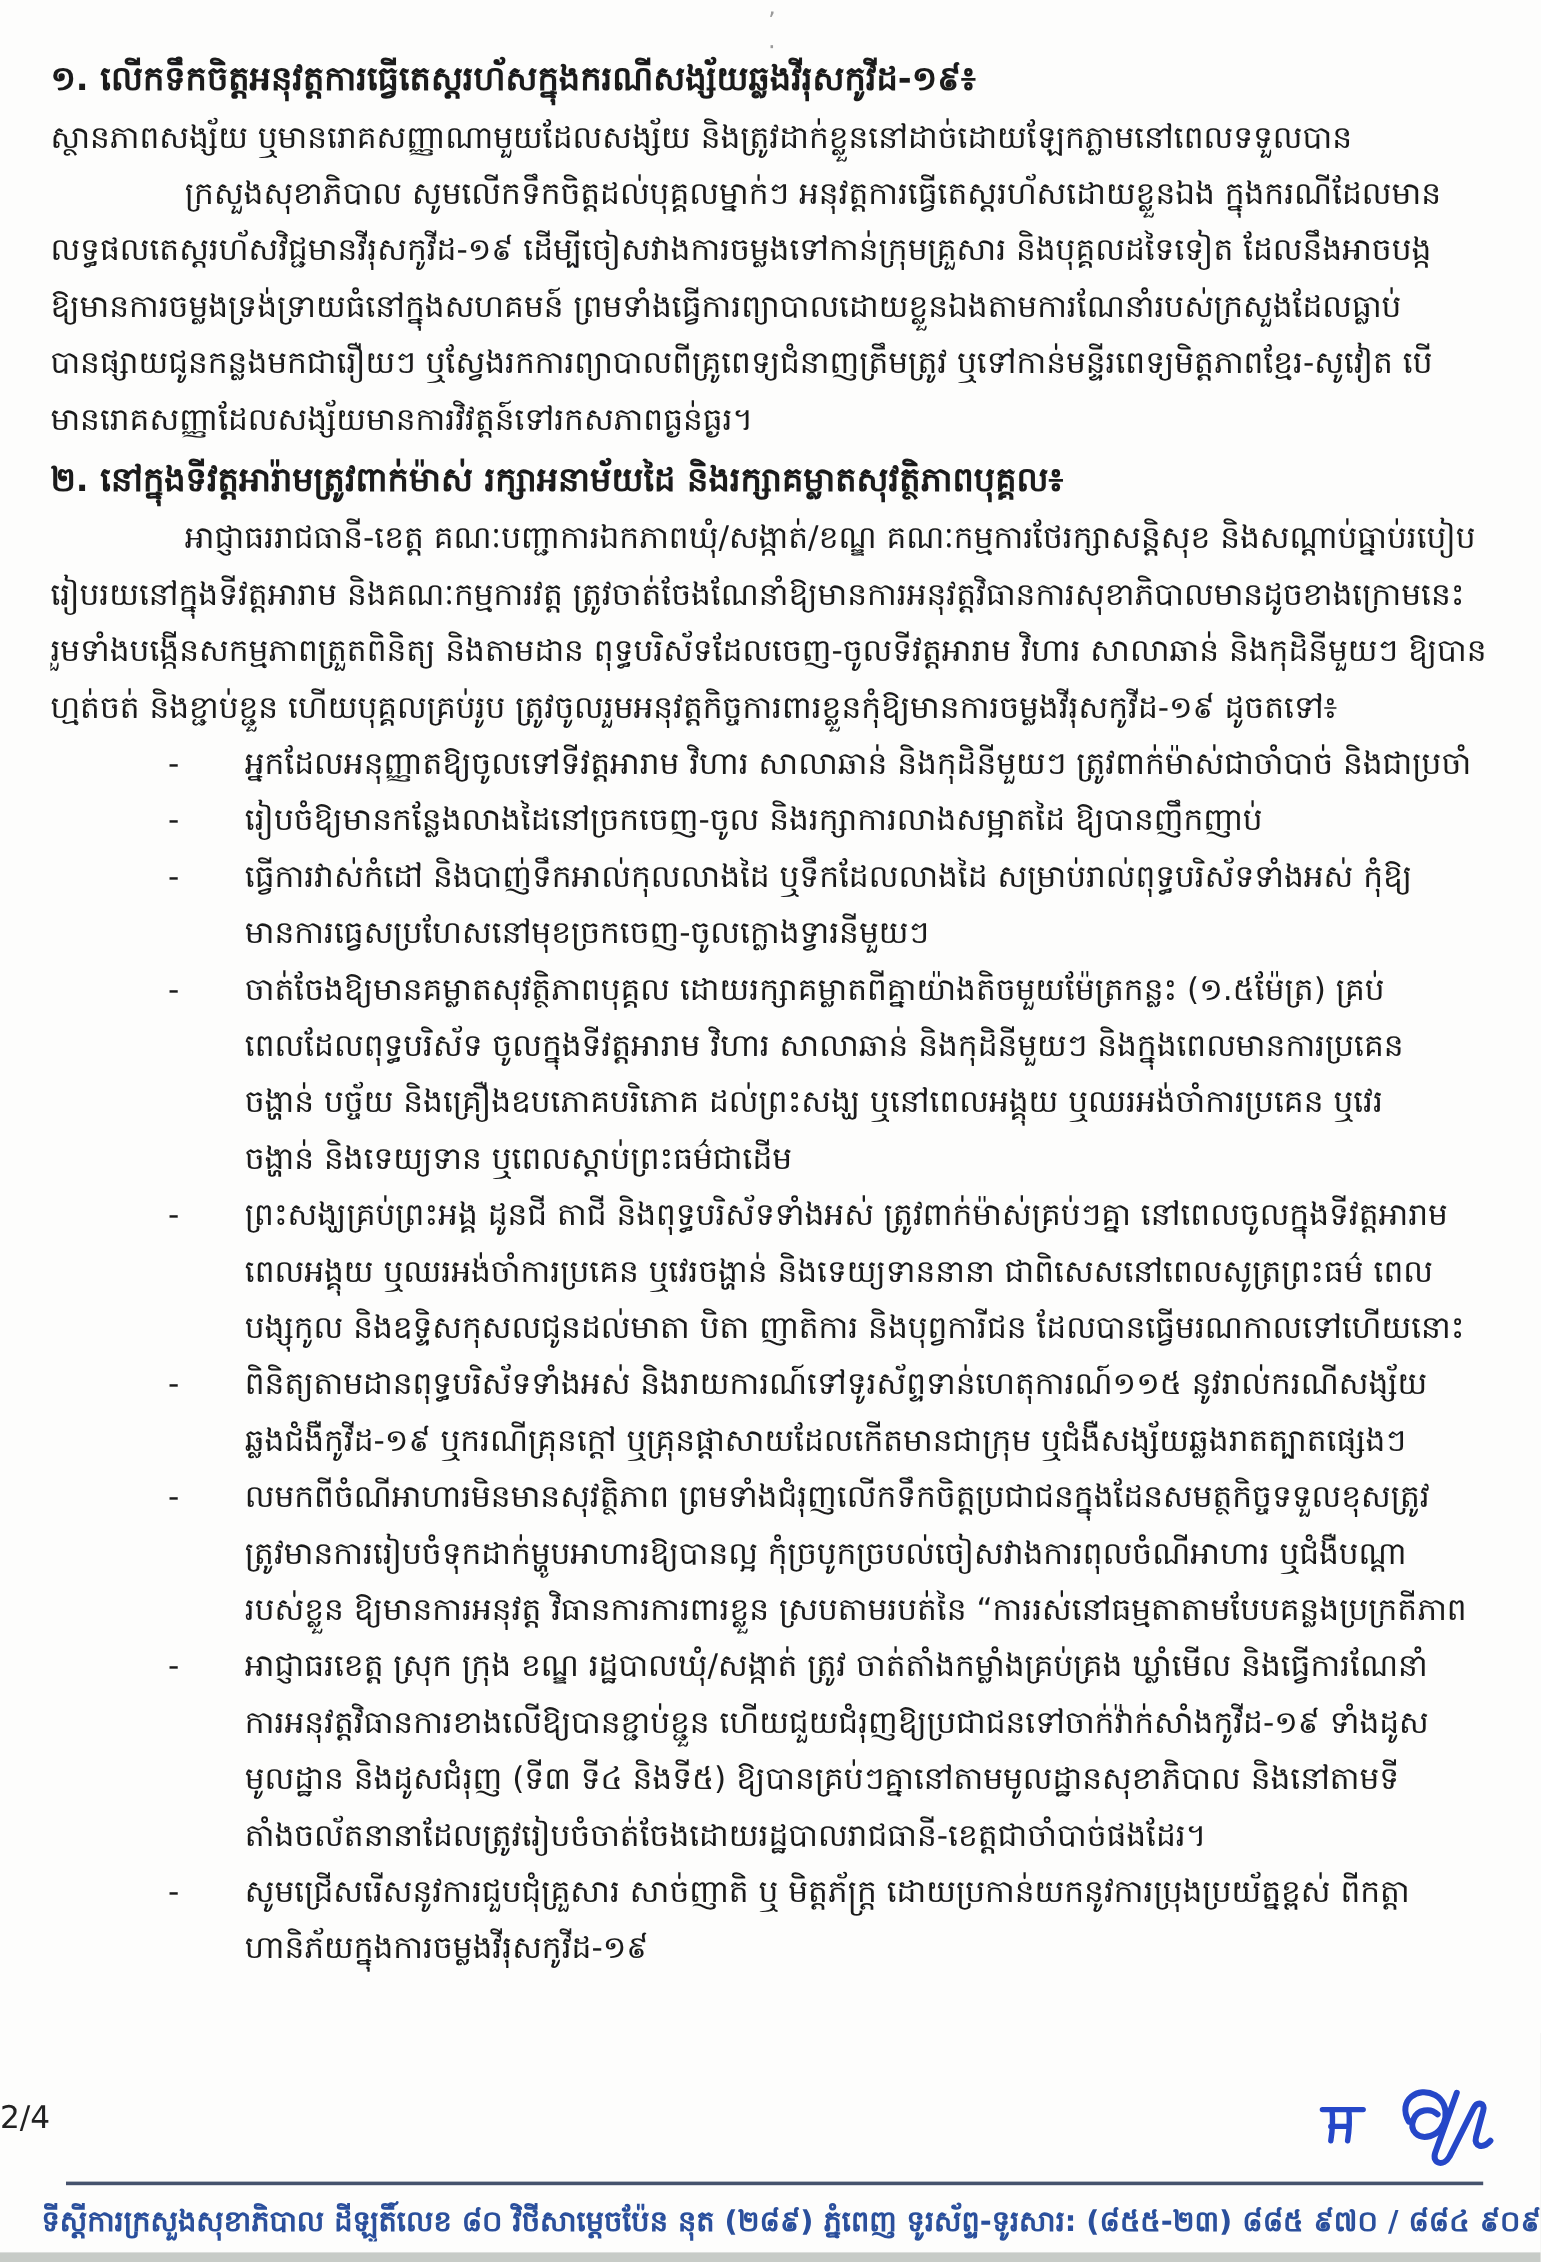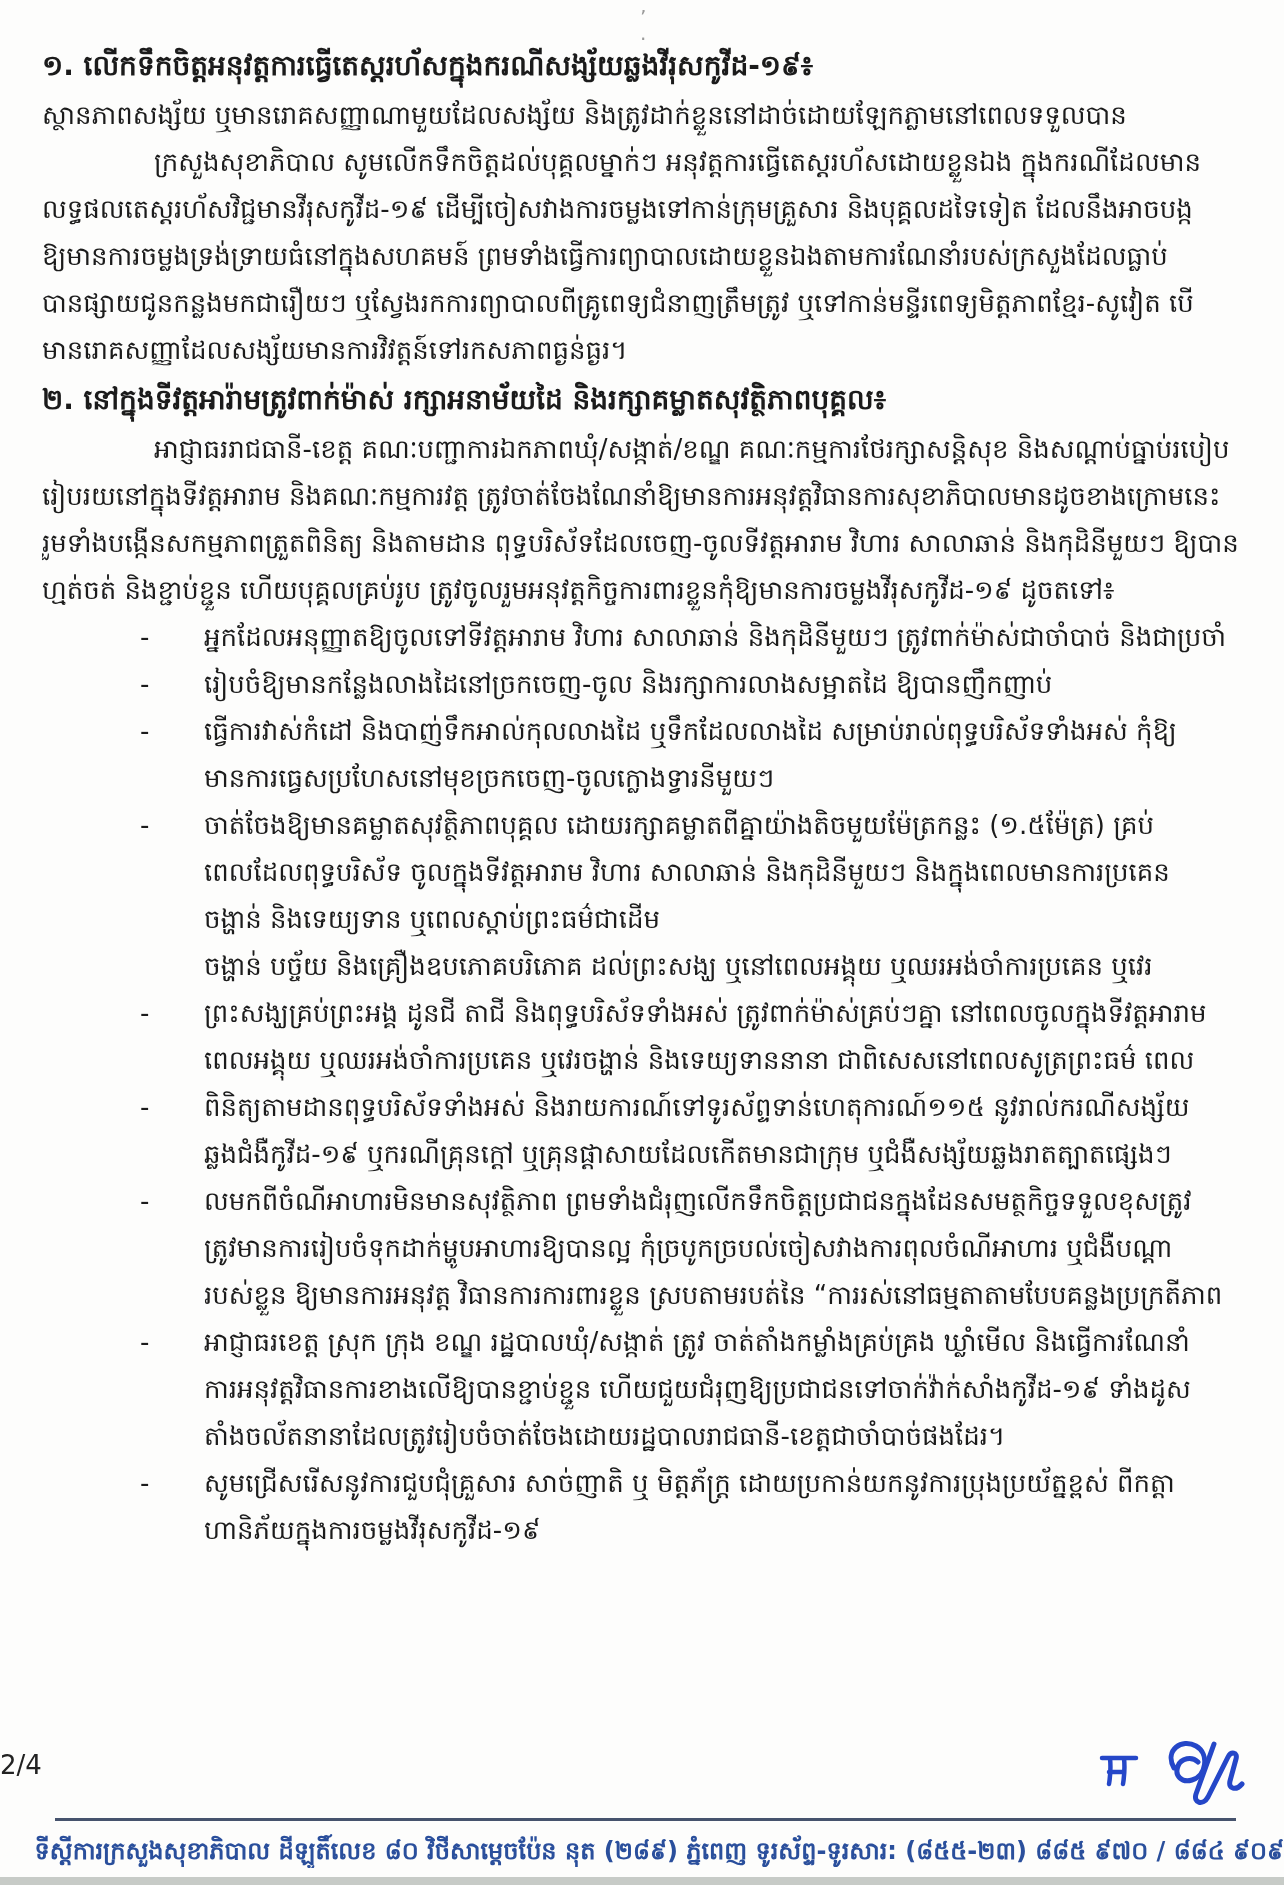--- a/index.html
+++ b/index.html
@@ -117,29 +117,30 @@
         <div class="blines">
           <div class="pl">ធ្វើការវាស់កំដៅ និងបាញ់ទឹកអាល់កុលលាងដៃ ឬទឹកដែលលាងដៃ សម្រាប់រាល់ពុទ្ធបរិស័ទទាំងអស់ កុំឱ្យ</div>
           <div class="pl">មានការធ្វេសប្រហែសនៅមុខច្រកចេញ-ចូលក្លោងទ្វារនីមួយៗ</div>
         </div>
       </div>
       <div class="bullet">
         <span class="dash">-</span>
         <div class="blines">
           <div class="pl">ចាត់ចែងឱ្យមានគម្លាតសុវត្ថិភាពបុគ្គល ដោយរក្សាគម្លាតពីគ្នាយ៉ាងតិចមួយម៉ែត្រកន្លះ (១.៥ម៉ែត្រ) គ្រប់</div>
           <div class="pl">ពេលដែលពុទ្ធបរិស័ទ ចូលក្នុងទីវត្តអារាម វិហារ សាលាឆាន់ និងកុដិនីមួយៗ និងក្នុងពេលមានការប្រគេន</div>
+          <div class="pl">ចង្ហាន់ បច្ច័យ និងគ្រឿងឧបភោគបរិភោគ ដល់ព្រះសង្ឃ ឬនៅពេលអង្គុយ ឬឈរអង់ចាំការប្រគេន ឬវេរ</div>
           <div class="pl">ចង្ហាន់ និងទេយ្យទាន ឬពេលស្តាប់ព្រះធម៌ជាដើម</div>
-          <div class="pl">ចង្ហាន់ បច្ច័យ និងគ្រឿងឧបភោគបរិភោគ ដល់ព្រះសង្ឃ ឬនៅពេលអង្គុយ ឬឈរអង់ចាំការប្រគេន ឬវេរ</div>
         </div>
       </div>
       <div class="bullet">
         <span class="dash">-</span>
         <div class="blines">
           <div class="pl">ព្រះសង្ឃគ្រប់ព្រះអង្គ ដូនជី តាជី និងពុទ្ធបរិស័ទទាំងអស់ ត្រូវពាក់ម៉ាស់គ្រប់ៗគ្នា នៅពេលចូលក្នុងទីវត្តអារាម</div>
           <div class="pl">ពេលអង្គុយ ឬឈរអង់ចាំការប្រគេន ឬវេរចង្ហាន់ និងទេយ្យទាននានា ជាពិសេសនៅពេលសូត្រព្រះធម៌ ពេល</div>
+          <div class="pl">បង្សុកូល និងឧទ្ទិសកុសលជូនដល់មាតា បិតា ញាតិការ និងបុព្វការីជន ដែលបានធ្វើមរណកាលទៅហើយនោះ</div>
         </div>
       </div>
       <div class="bullet">
         <span class="dash">-</span>
         <div class="blines">
           <div class="pl">ពិនិត្យតាមដានពុទ្ធបរិស័ទទាំងអស់ និងរាយការណ៍ទៅទូរស័ព្ទទាន់ហេតុការណ៍១១៥ នូវរាល់ករណីសង្ស័យ</div>
           <div class="pl">ឆ្លងជំងឺកូវីដ-១៩ ឬករណីគ្រុនក្តៅ ឬគ្រុនផ្តាសាយដែលកើតមានជាក្រុម ឬជំងឺសង្ស័យឆ្លងរាតត្បាតផ្សេងៗ</div>
         </div>
       </div>
       <div class="bullet">
@@ -148,20 +149,21 @@
           <div class="pl">លមកពីចំណីអាហារមិនមានសុវត្ថិភាព ព្រមទាំងជំរុញលើកទឹកចិត្តប្រជាជនក្នុងដែនសមត្ថកិច្ចទទួលខុសត្រូវ</div>
           <div class="pl">ត្រូវមានការរៀបចំទុកដាក់ម្ហូបអាហារឱ្យបានល្អ កុំច្របូកច្របល់ចៀសវាងការពុលចំណីអាហារ ឬជំងឺបណ្តា</div>
           <div class="pl">របស់ខ្លួន ឱ្យមានការអនុវត្ត វិធានការការពារខ្លួន ស្របតាមរបត់នៃ “ការរស់នៅធម្មតាតាមបែបគន្លងប្រក្រតីភាព</div>
         </div>
       </div>
       <div class="bullet">
         <span class="dash">-</span>
         <div class="blines">
           <div class="pl">អាជ្ញាធរខេត្ត ស្រុក ក្រុង ខណ្ឌ រដ្ឋបាលឃុំ/សង្កាត់ ត្រូវ ចាត់តាំងកម្លាំងគ្រប់គ្រង ឃ្លាំមើល និងធ្វើការណែនាំ</div>
           <div class="pl">ការអនុវត្តវិធានការខាងលើឱ្យបានខ្ជាប់ខ្ជួន ហើយជួយជំរុញឱ្យប្រជាជនទៅចាក់វ៉ាក់សាំងកូវីដ-១៩ ទាំងដូស</div>
+          <div class="pl">មូលដ្ឋាន និងដូសជំរុញ (ទី៣ ទី៤ និងទី៥) ឱ្យបានគ្រប់ៗគ្នានៅតាមមូលដ្ឋានសុខាភិបាល និងនៅតាមទី</div>
           <div class="pl">តាំងចល័តនានាដែលត្រូវរៀបចំចាត់ចែងដោយរដ្ឋបាលរាជធានី-ខេត្តជាចាំបាច់ផងដែរ។</div>
         </div>
       </div>
       <div class="bullet">
         <span class="dash">-</span>
         <div class="blines">
           <div class="pl">សូមជ្រើសរើសនូវការជួបជុំគ្រួសារ សាច់ញាតិ ឬ មិត្តភ័ក្រ្ត ដោយប្រកាន់យកនូវការប្រុងប្រយ័ត្នខ្ពស់ ពីកត្តា</div>
           <div class="pl">ហានិភ័យក្នុងការចម្លងវីរុសកូវីដ-១៩</div>
         </div>
       </div>

